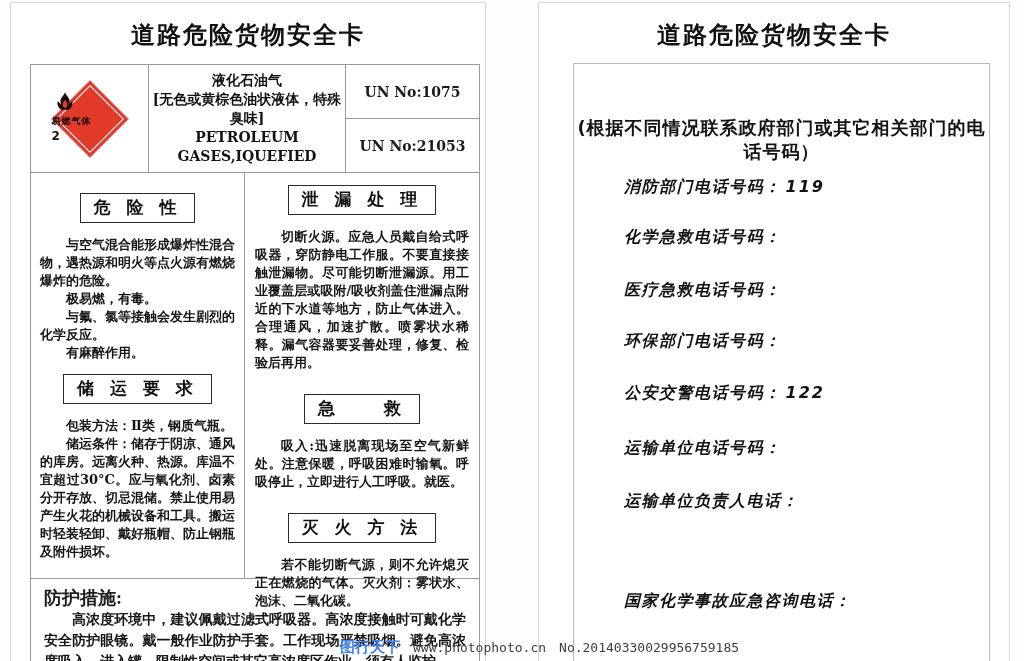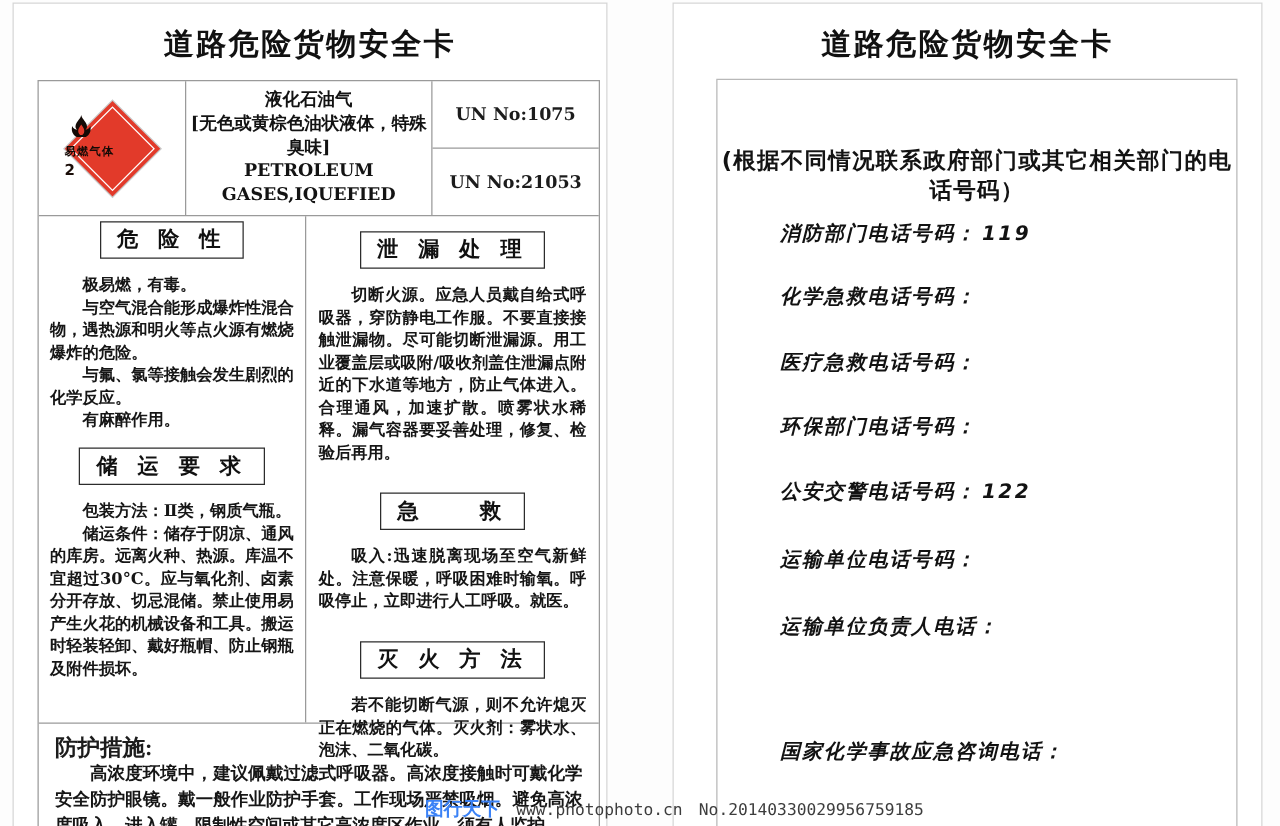--- a/index.html
+++ b/index.html
@@ -64,21 +64,21 @@
   
   .row-main { display: flex; height: 406px; border-bottom: 1px solid #9a9a9a; }
   .col-left  { width: 214px; border-right: 1px solid #9a9a9a; padding: 0 9px; }
   .col-right { flex: 1; padding: 0 10px; }
   .sec-head {
     display: block; width: max-content; margin: 0 auto;
     border: 1px solid #2c2c2c; padding: 2px 13px 3px;
     font-size: 17px; font-weight: bold; letter-spacing: 5px; color: #111;
     background: #fff;
   }
-  .mt16 { margin-top: 4px; } .mt12 { margin-top: 12px; } .mt22 { margin-top: 22px; }
+  .mt16 { margin-top: 20px; } .mt12 { margin-top: 12px; } .mt22 { margin-top: 22px; }
   .body-text {
     margin-top: 13px;
     font-family: "DejaVu Serif", serif; font-weight: bold;
     font-size: 13px; line-height: 18px; text-align: justify; color: #161616;
   }
   .body-text p { text-indent: 2em; }
   
   .row-protect { padding: 8px 13px 0 13px; }
   .protect-label {
     font-family: Liberation Serif, serif; font-weight: bold; font-size: 18px; line-height: 22px;
@@ -148,22 +148,22 @@
         <div class="cell-un">
           <div class="un-box first">UN No:1075</div>
           <div class="un-box">UN No:21053</div>
         </div>
       </div>
 
       <div class="row-main">
         <div class="col-left">
           <span class="sec-head mt16">危 险 性</span>
           <div class="body-text">
+            <p>与空气混合能形成爆炸性混合物，遇热源和明火等点火源有燃烧爆炸的危险。</p>
             <p>极易燃，有毒。</p>
-            <p>与空气混合能形成爆炸性混合物，遇热源和明火等点火源有燃烧爆炸的危险。</p>
             <p>与氟、氯等接触会发生剧烈的化学反应。</p>
             <p>有麻醉作用。</p>
           </div>
           <span class="sec-head mt12">储 运 要 求</span>
           <div class="body-text">
             <p>包装方法：Ⅱ类，钢质气瓶。</p>
             <p>储运条件：储存于阴凉、通风的库房。远离火种、热源。库温不宜超过30°C。应与氧化剂、卤素分开存放、切忌混储。禁止使用易产生火花的机械设备和工具。搬运时轻装轻卸、戴好瓶帽、防止钢瓶及附件损坏。</p>
           </div>
         </div>
         <div class="col-right">

